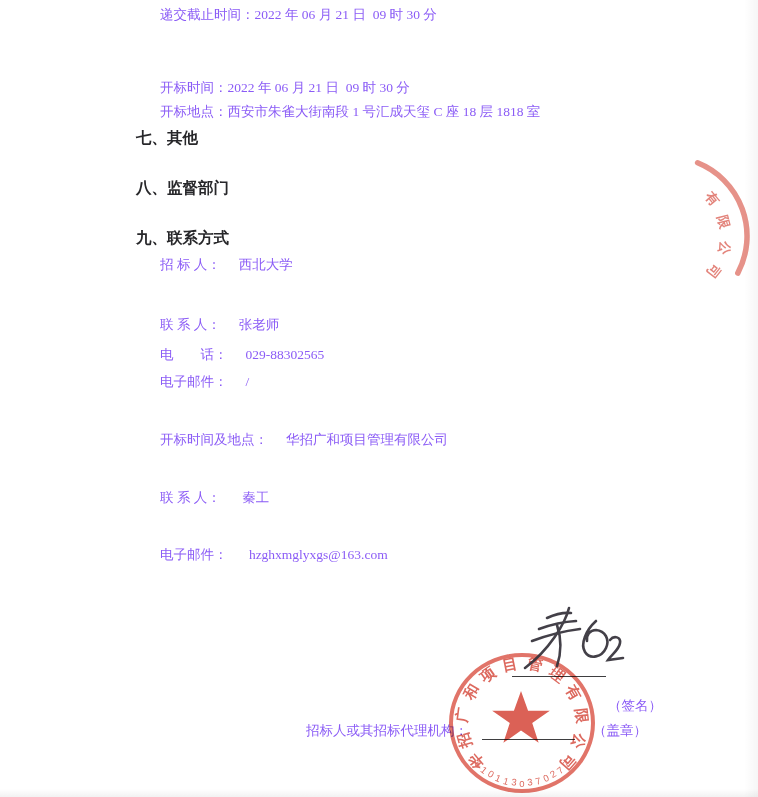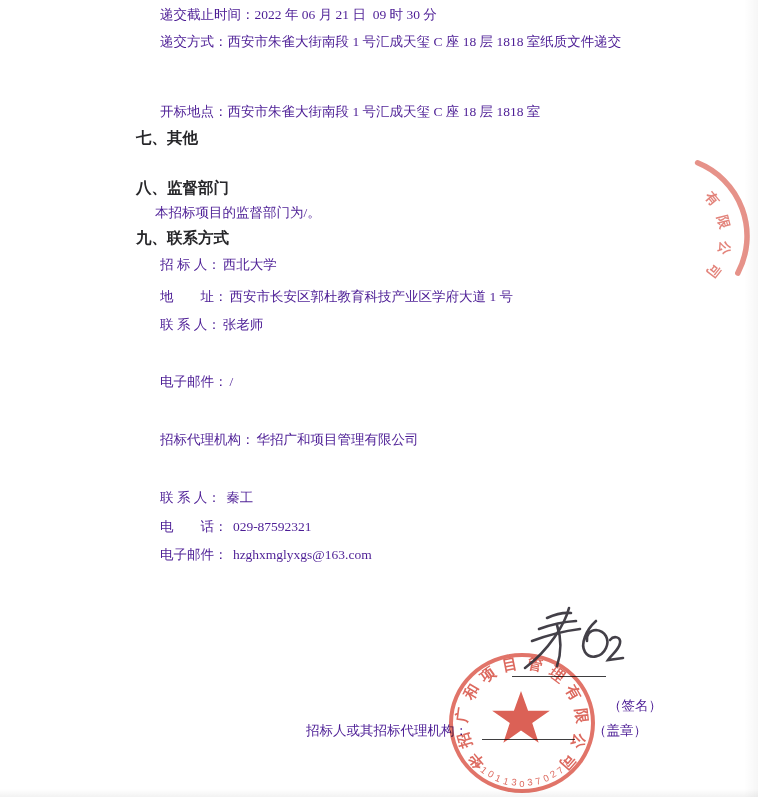--- a/index.html
+++ b/index.html
@@ -1,60 +1,58 @@
 <!DOCTYPE html>
 <html><head>
 <meta charset="utf-8">
 <style>
   html,body{margin:0;padding:0;}
   body{width:758px;height:797px;background:#ffffff;overflow:hidden;position:relative;
        font-family:"Liberation Serif","DejaVu Serif",serif;}
   .page{position:absolute;inset:0;overflow:hidden;}
-  .ln{position:absolute;font-size:13.5px;line-height:18px;color:#4c1d95;white-space:pre;}
+  .ln{position:absolute;font-size:13.5px;line-height:18px;color:#8b5cf6;white-space:pre;}
   .hd{position:absolute;font-family:"Liberation Sans","DejaVu Sans",sans-serif;
       font-weight:700;font-size:15.5px;line-height:20px;color:#27272a;white-space:pre;}
-  .val{margin-left:2px;}
+  .val{margin-left:18px;}
   .uline{position:absolute;border-bottom:1.4px solid #3e3e40;height:0;}
   .stamp{position:absolute;mix-blend-mode:multiply;pointer-events:none;}
   .stamp-border{position:absolute;border-radius:50%;}
   .star{position:absolute;
         clip-path:polygon(50% 0%,61.8% 34.5%,98% 34.5%,68.7% 56%,79.4% 91%,50% 69.5%,20.6% 91%,31.3% 56%,2% 34.5%,38.2% 34.5%);}
   .ringbox{position:absolute;inset:0;}
   .ringbox span{font-family:"Liberation Sans","DejaVu Sans",sans-serif;}
   .sig-svg{position:absolute;z-index:7;}
   .edge-shade{position:absolute;right:0;top:0;width:14px;height:100%;
       background:linear-gradient(to right,rgba(0,0,0,0),rgba(0,0,0,0.035));}
   .bottom-shade{position:absolute;left:0;bottom:0;width:100%;height:8px;
       background:linear-gradient(to bottom,rgba(0,0,0,0),rgba(0,0,0,0.05));}
 </style>
 </head>
 <body>
 
 <div class="page">
 
   <div class="ln" style="left:160px;top:6px">递交截止时间：2022 年 06 月 21 日  09 时 30 分</div>
-  <div class="ln" style="left:160px;top:33px">递交方式：西安市朱雀大街南段 1 号汇成天玺 C 座 18 层 1818 室纸质文件递交</div>
 
+  <div class="ln" style="left:160px;top:79px">开标时间：2022 年 06 月 21 日  09 时 30 分</div>
   <div class="ln" style="left:160px;top:103px">开标地点：西安市朱雀大街南段 1 号汇成天玺 C 座 18 层 1818 室</div>
 
   <div class="hd" style="left:136px;top:128px">七、其他</div>
 
   <div class="hd" style="left:136px;top:178px">八、监督部门</div>
-  <div class="ln" style="left:155px;top:204px">本招标项目的监督部门为/。</div>
 
   <div class="hd" style="left:136px;top:228px">九、联系方式</div>
 
   <div class="ln" style="left:160px;top:256px"><span>招 标 人：</span><span class="val">西北大学</span></div>
-  <div class="ln" style="left:160px;top:288px"><span>地　　址：</span><span class="val">西安市长安区郭杜教育科技产业区学府大道 1 号</span></div>
   <div class="ln" style="left:160px;top:316px"><span>联 系 人：</span><span class="val">张老师</span></div>
+  <div class="ln" style="left:160px;top:346px"><span>电　　话：</span><span class="val">029-88302565</span></div>
   <div class="ln" style="left:160px;top:373px"><span>电子邮件：</span><span class="val">/</span></div>
 
-  <div class="ln" style="left:160px;top:431px"><span>招标代理机构：</span><span class="val">华招广和项目管理有限公司</span></div>
+  <div class="ln" style="left:160px;top:431px"><span>开标时间及地点：</span><span class="val">华招广和项目管理有限公司</span></div>
   <div class="ln" style="left:160px;top:489px"><span>联 系 人：</span><span class="val"> 秦工</span></div>
-  <div class="ln" style="left:160px;top:518px"><span>电　　话：</span><span class="val"> 029-87592321</span></div>
   <div class="ln" style="left:160px;top:546px"><span>电子邮件：</span><span class="val"> hzghxmglyxgs@163.com</span></div>
 
   <div class="uline" style="left:512px;top:676px;width:94px"></div>
   <div class="ln" style="left:608px;top:697px">（签名）</div>
 
   <div class="ln" style="left:306px;top:722px">招标人或其招标代理机构：</div>
   <div class="uline" style="left:482px;top:739px;width:93px"></div>
   <div class="ln" style="left:593px;top:722px">（盖章）</div>
 
   <svg class="sig-svg" style="left:516px;top:604px" width="114" height="78" viewBox="0 0 114 78" aria-label="秦玲">

